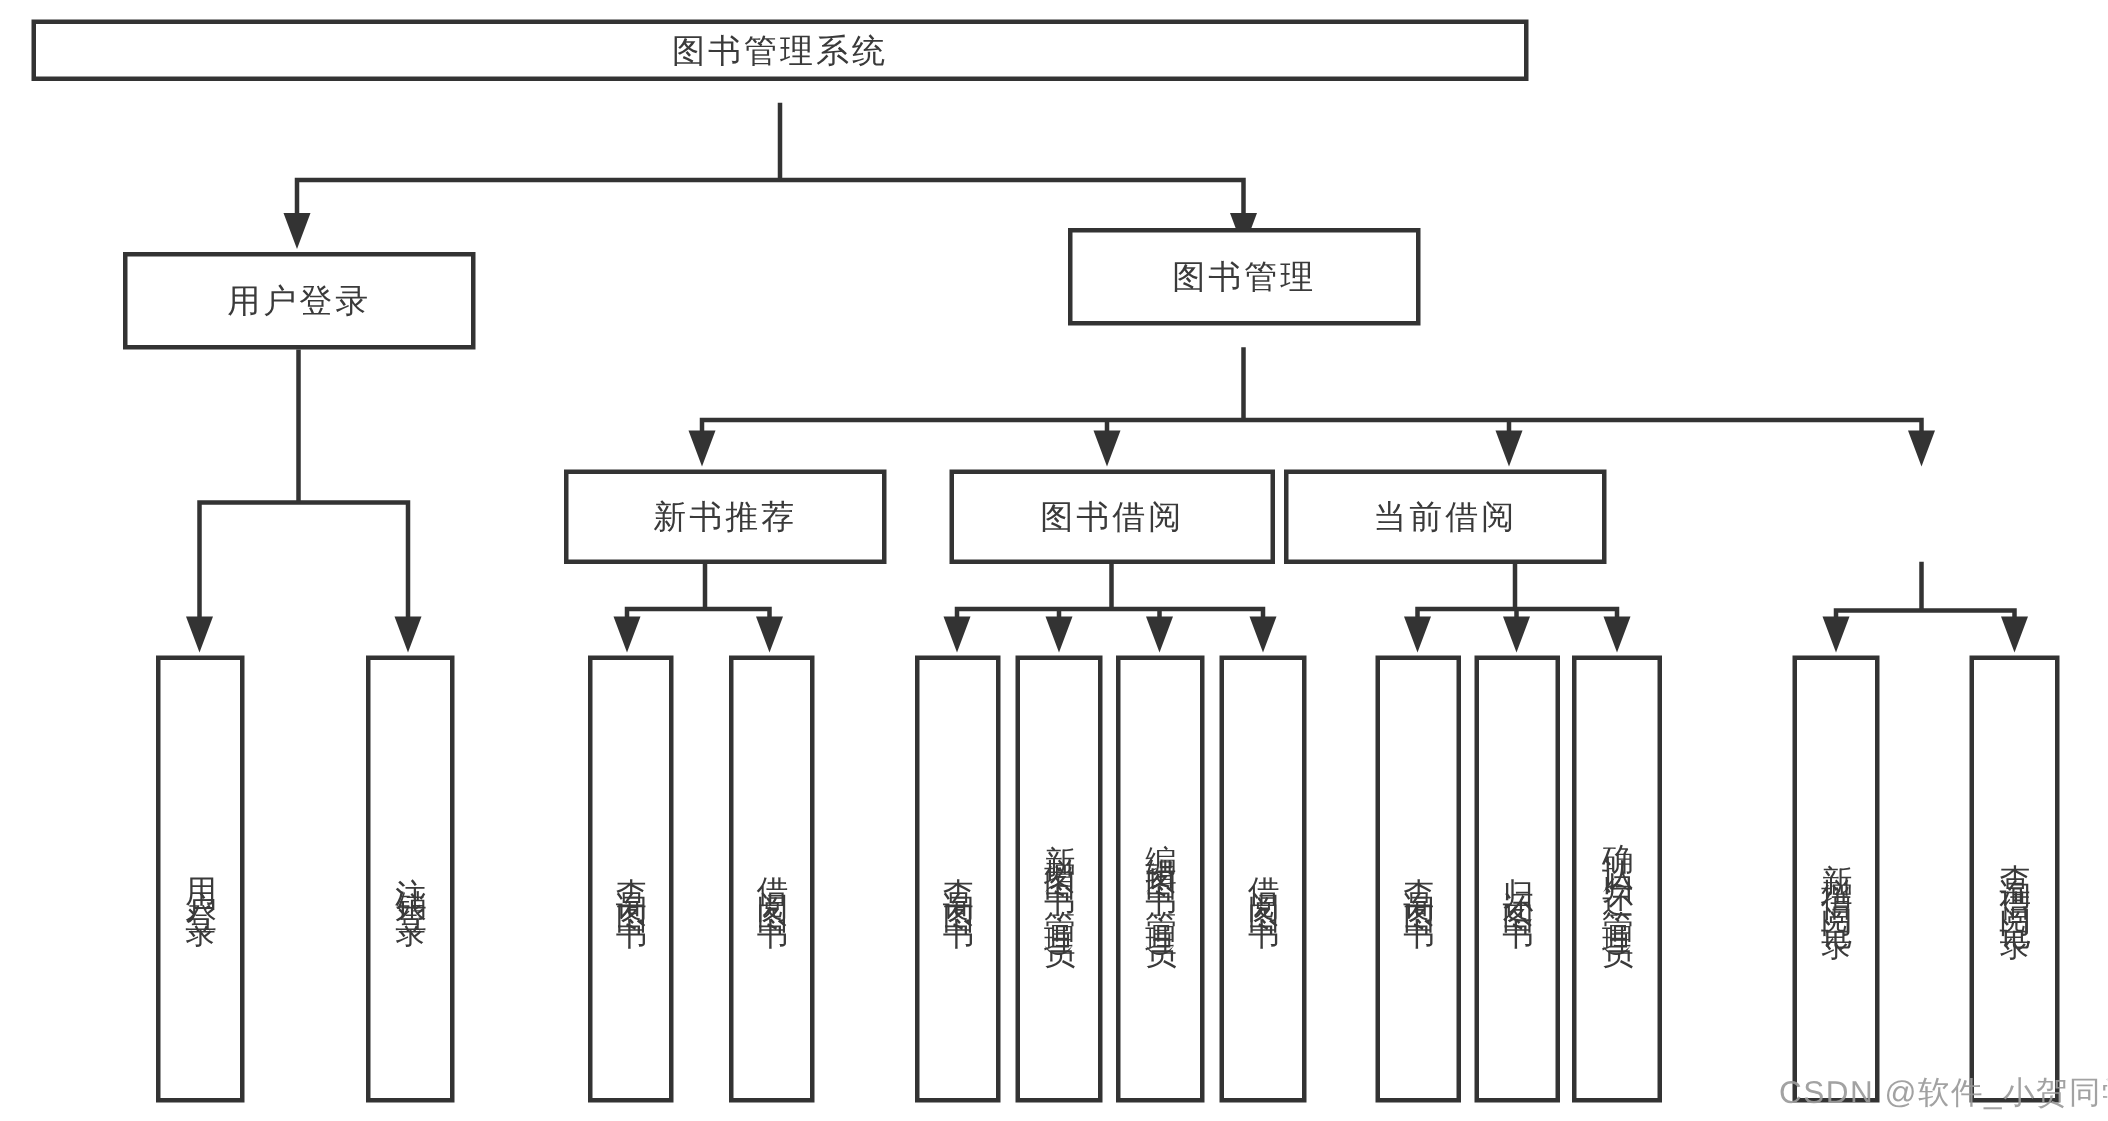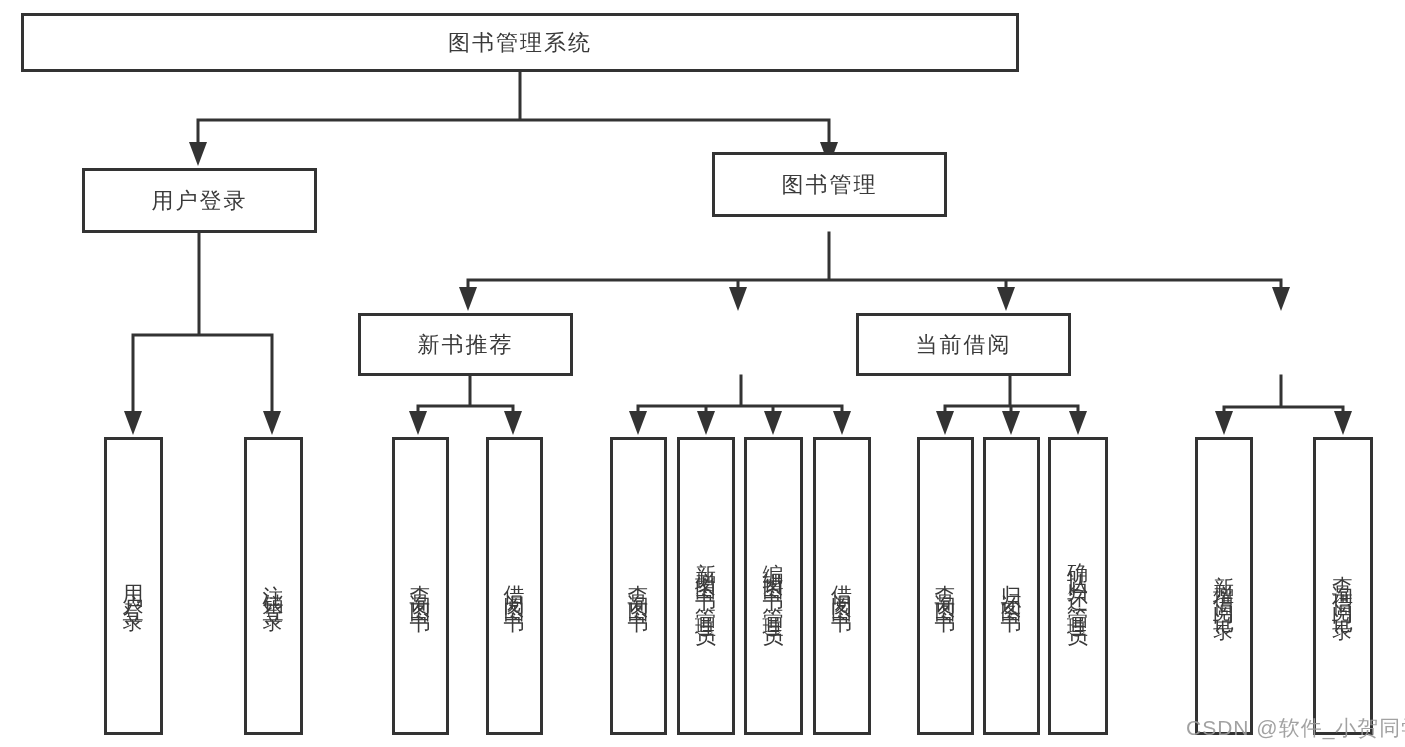--- a/index.html
+++ b/index.html
@@ -95,33 +95,36 @@
       <polygon points="764,411 782,411 773,435"></polygon>
       <polygon points="833,411 851,411 842,435"></polygon>
       <polygon points="936,411 954,411 945,435"></polygon>
       <polygon points="1002,411 1020,411 1011,435"></polygon>
       <polygon points="1069,411 1087,411 1078,435"></polygon>
       <polygon points="1215,411 1233,411 1224,435"></polygon>
       <polygon points="1334,411 1352,411 1343,435"></polygon>
     </g>
   </svg>
 
-  <div class="box hbox" style="left:21px;top:13px;width:998px;height:59px">
+  <div class="box hbox" style="left:21px;top:13px;width:998px;height:41px">
     <span>图书管理系统</span>
   </div>
 
   <div class="box hbox" style="left:82px;top:168px;width:235px;height:65px">
     <span>用户登录</span>
   </div>
   <div class="box hbox" style="left:712px;top:152px;width:235px;height:65px">
     <span>图书管理</span>
   </div>
 
-  <div class="box hbox" style="left:358px;top:313px;width:215px;height:63px">
+  <div class="box hbox" style="left:376px;top:313px;width:215px;height:63px">
     <span>新书推荐</span>
+  </div>
+  <div class="box hbox" style="left:633px;top:313px;width:217px;height:63px">
+    <span>图书借阅</span>
   </div>
   <div class="box hbox" style="left:856px;top:313px;width:215px;height:63px">
     <span>当前借阅</span>
   </div>
 
   <div class="box vbox" style="left:104px;top:437px;width:59px;height:298px">
     <span>用户登录</span>
   </div>
   <div class="box vbox" style="left:244px;top:437px;width:59px;height:298px">
     <span>注销登录</span>

